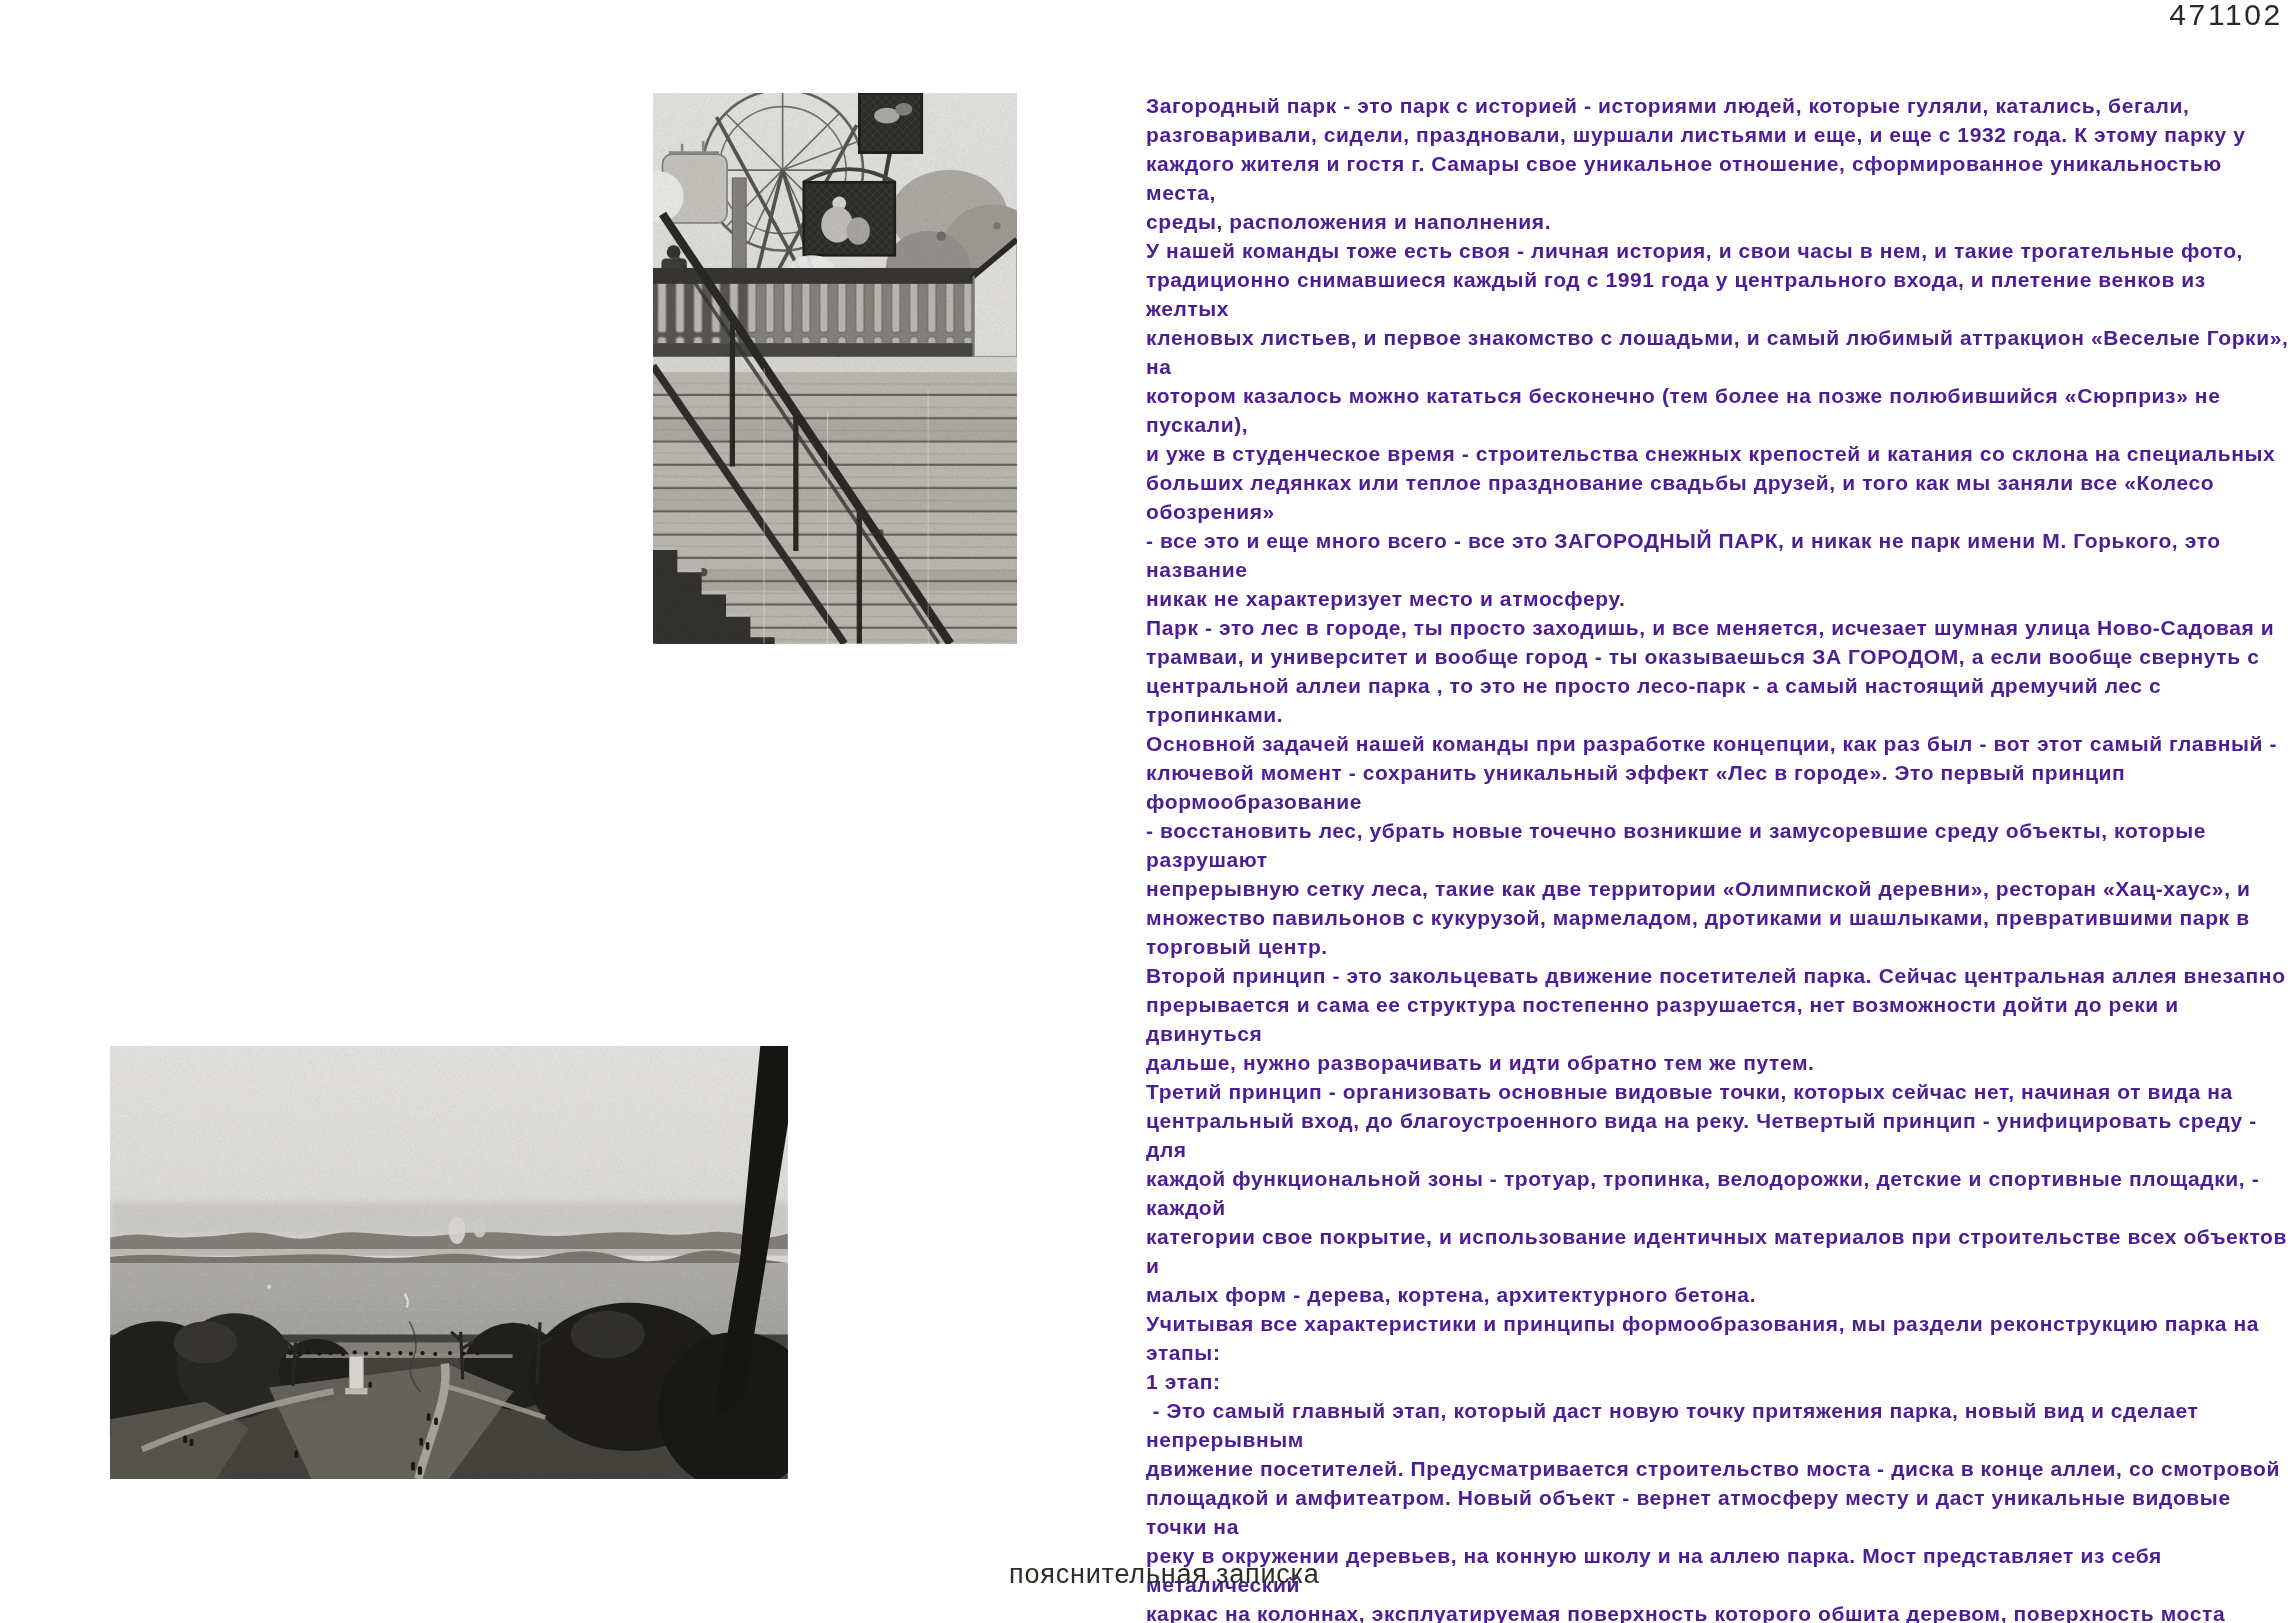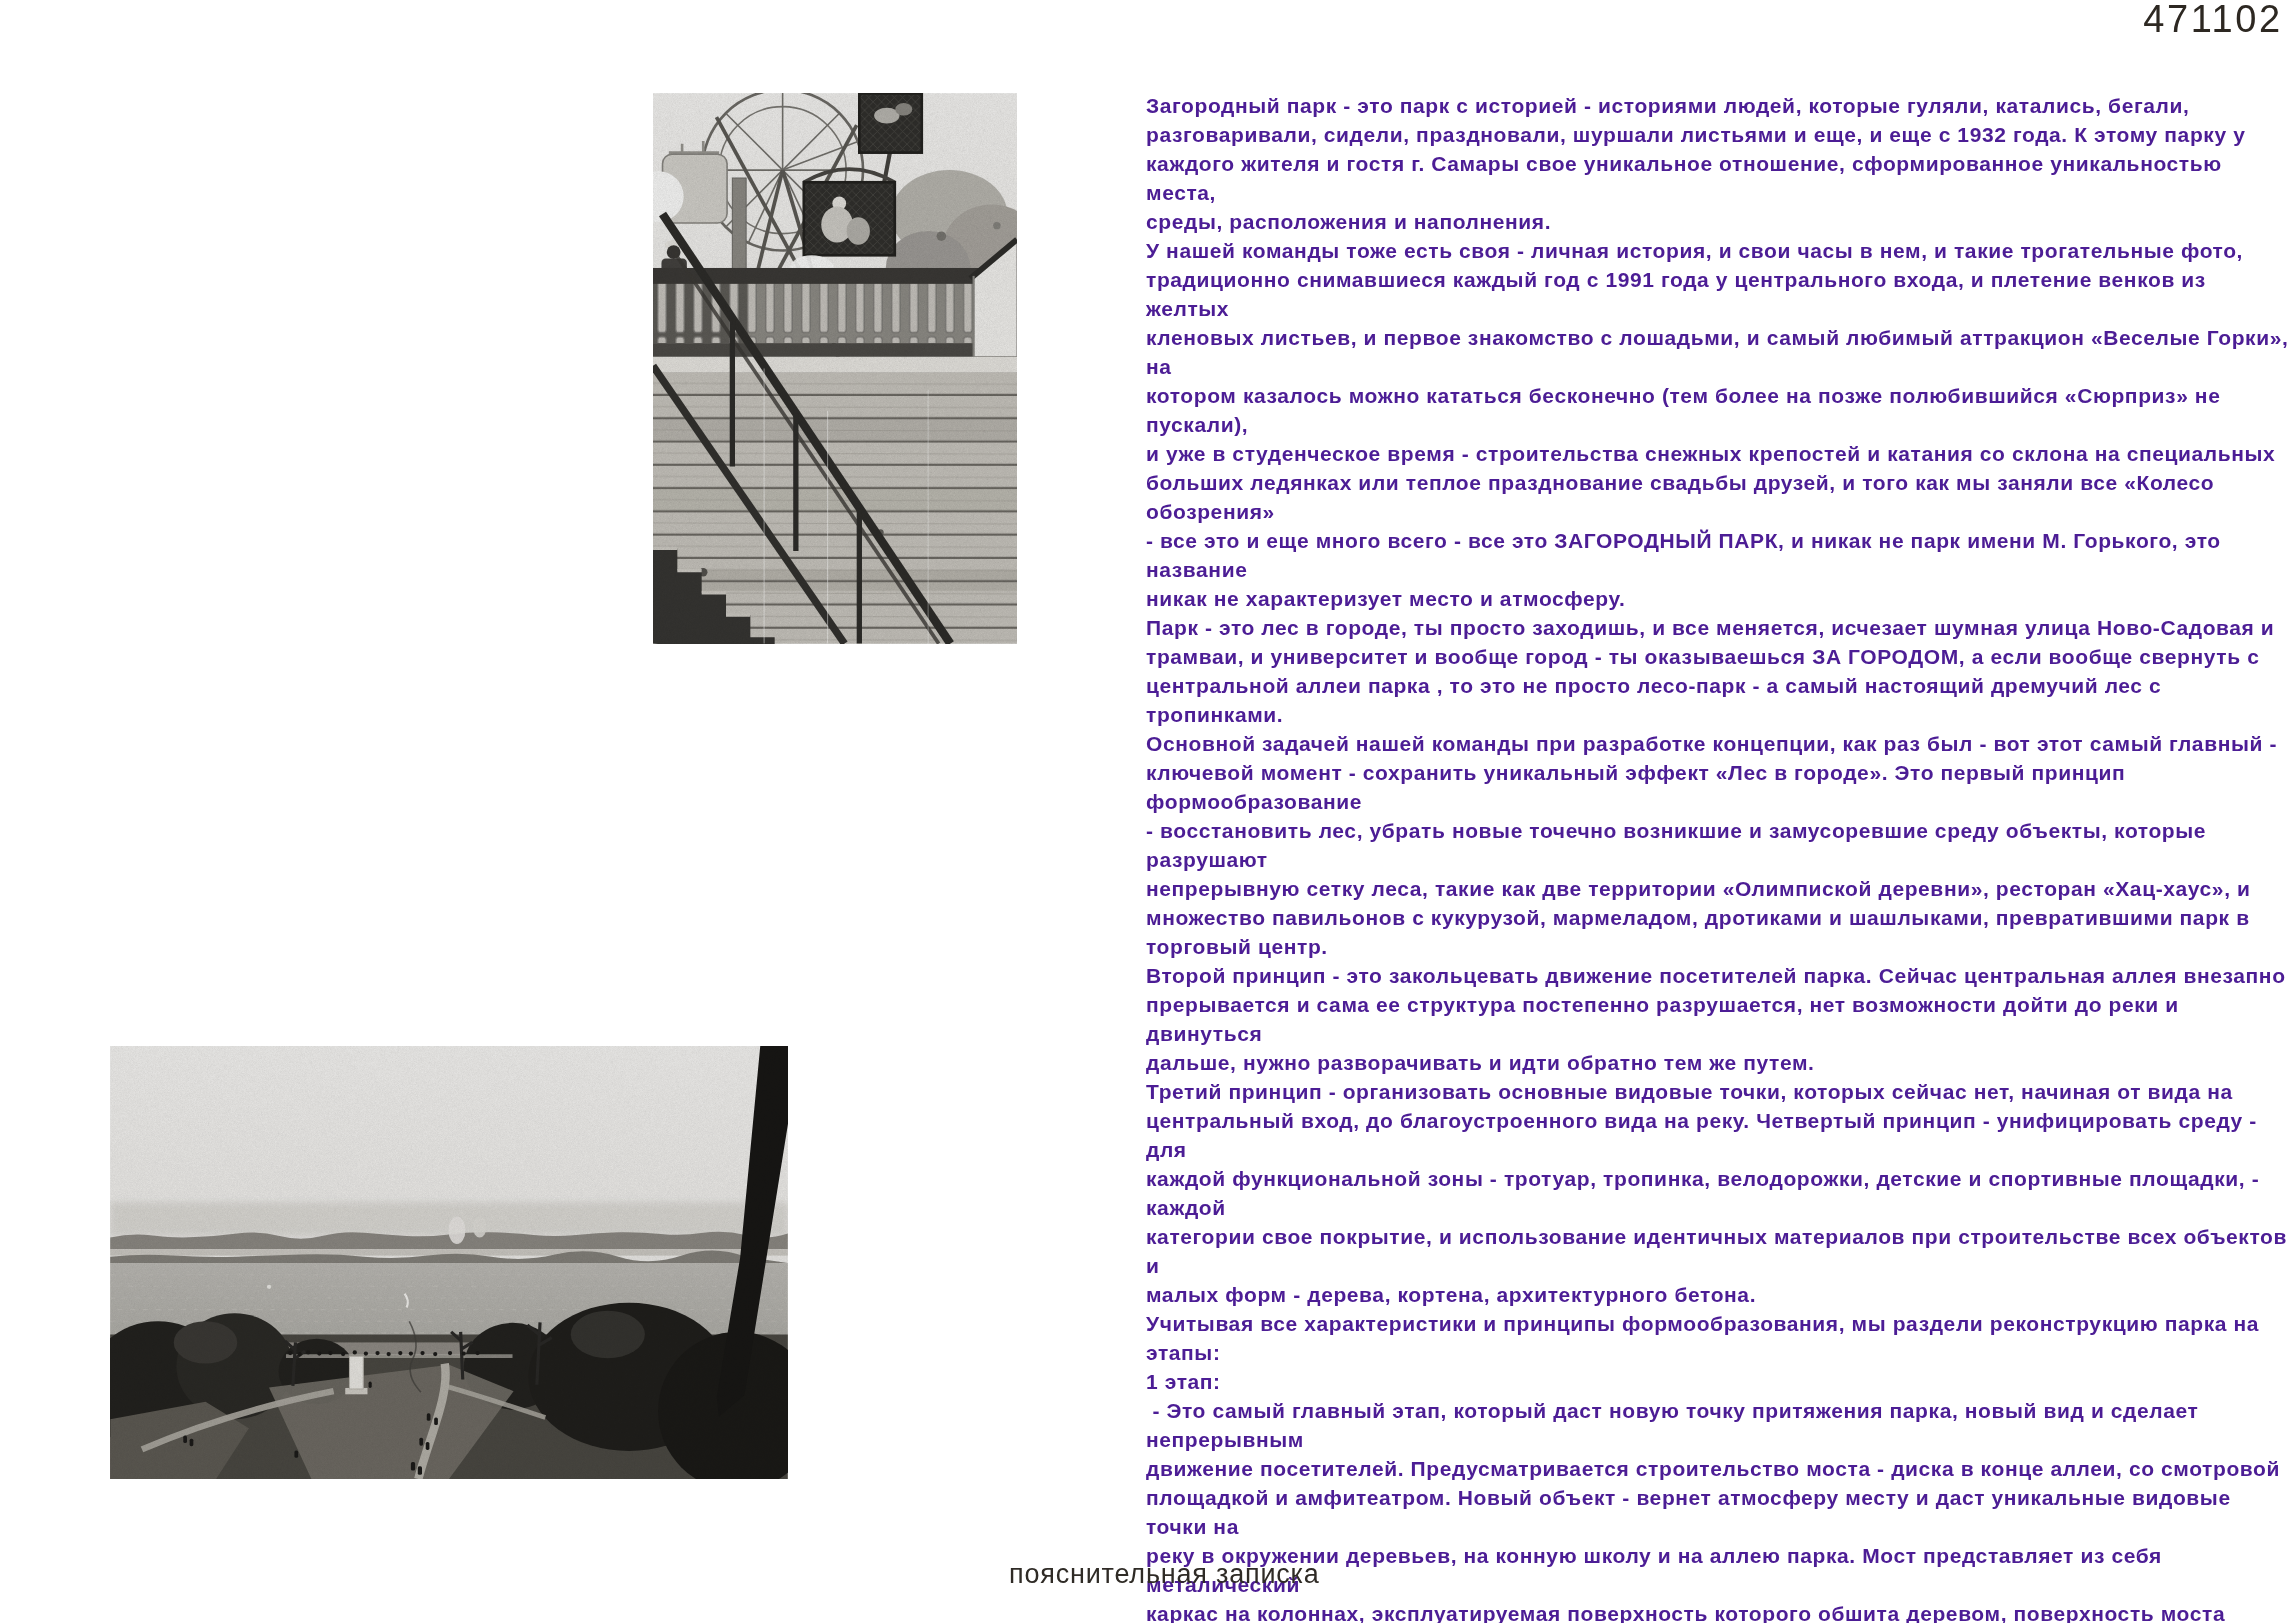--- a/index.html
+++ b/index.html
@@ -2,21 +2,21 @@
 <html style="font-size:8.5px"><head>
 <meta charset="utf-8">
 <style>
   html,body{margin:0;padding:0;}
   body{
     width:2295px;height:1623px;position:relative;background:#ffffff;
     font-family:"Liberation Sans","DejaVu Sans",sans-serif;overflow:hidden;
   }
   .entry-number{
     position:absolute;top:0px;right:12.2px;
-    font-size:38px;font-weight:300;letter-spacing:2.6px;color:#2d2822;
+    font-size:30px;font-weight:300;letter-spacing:2.6px;color:#2d2822;
     line-height:1;
   }
   .main-text{
     position:absolute;left:1146px;top:91px;width:1144px;
     font-size:21px;font-weight:700;line-height:29px;letter-spacing:0.6px;
     color:#4c1d95;white-space:pre-wrap;
   }
   .caption{
     position:absolute;left:1009px;top:1559px;
     font-size:27px;font-weight:300;letter-spacing:0.8px;color:#2f2b26;

